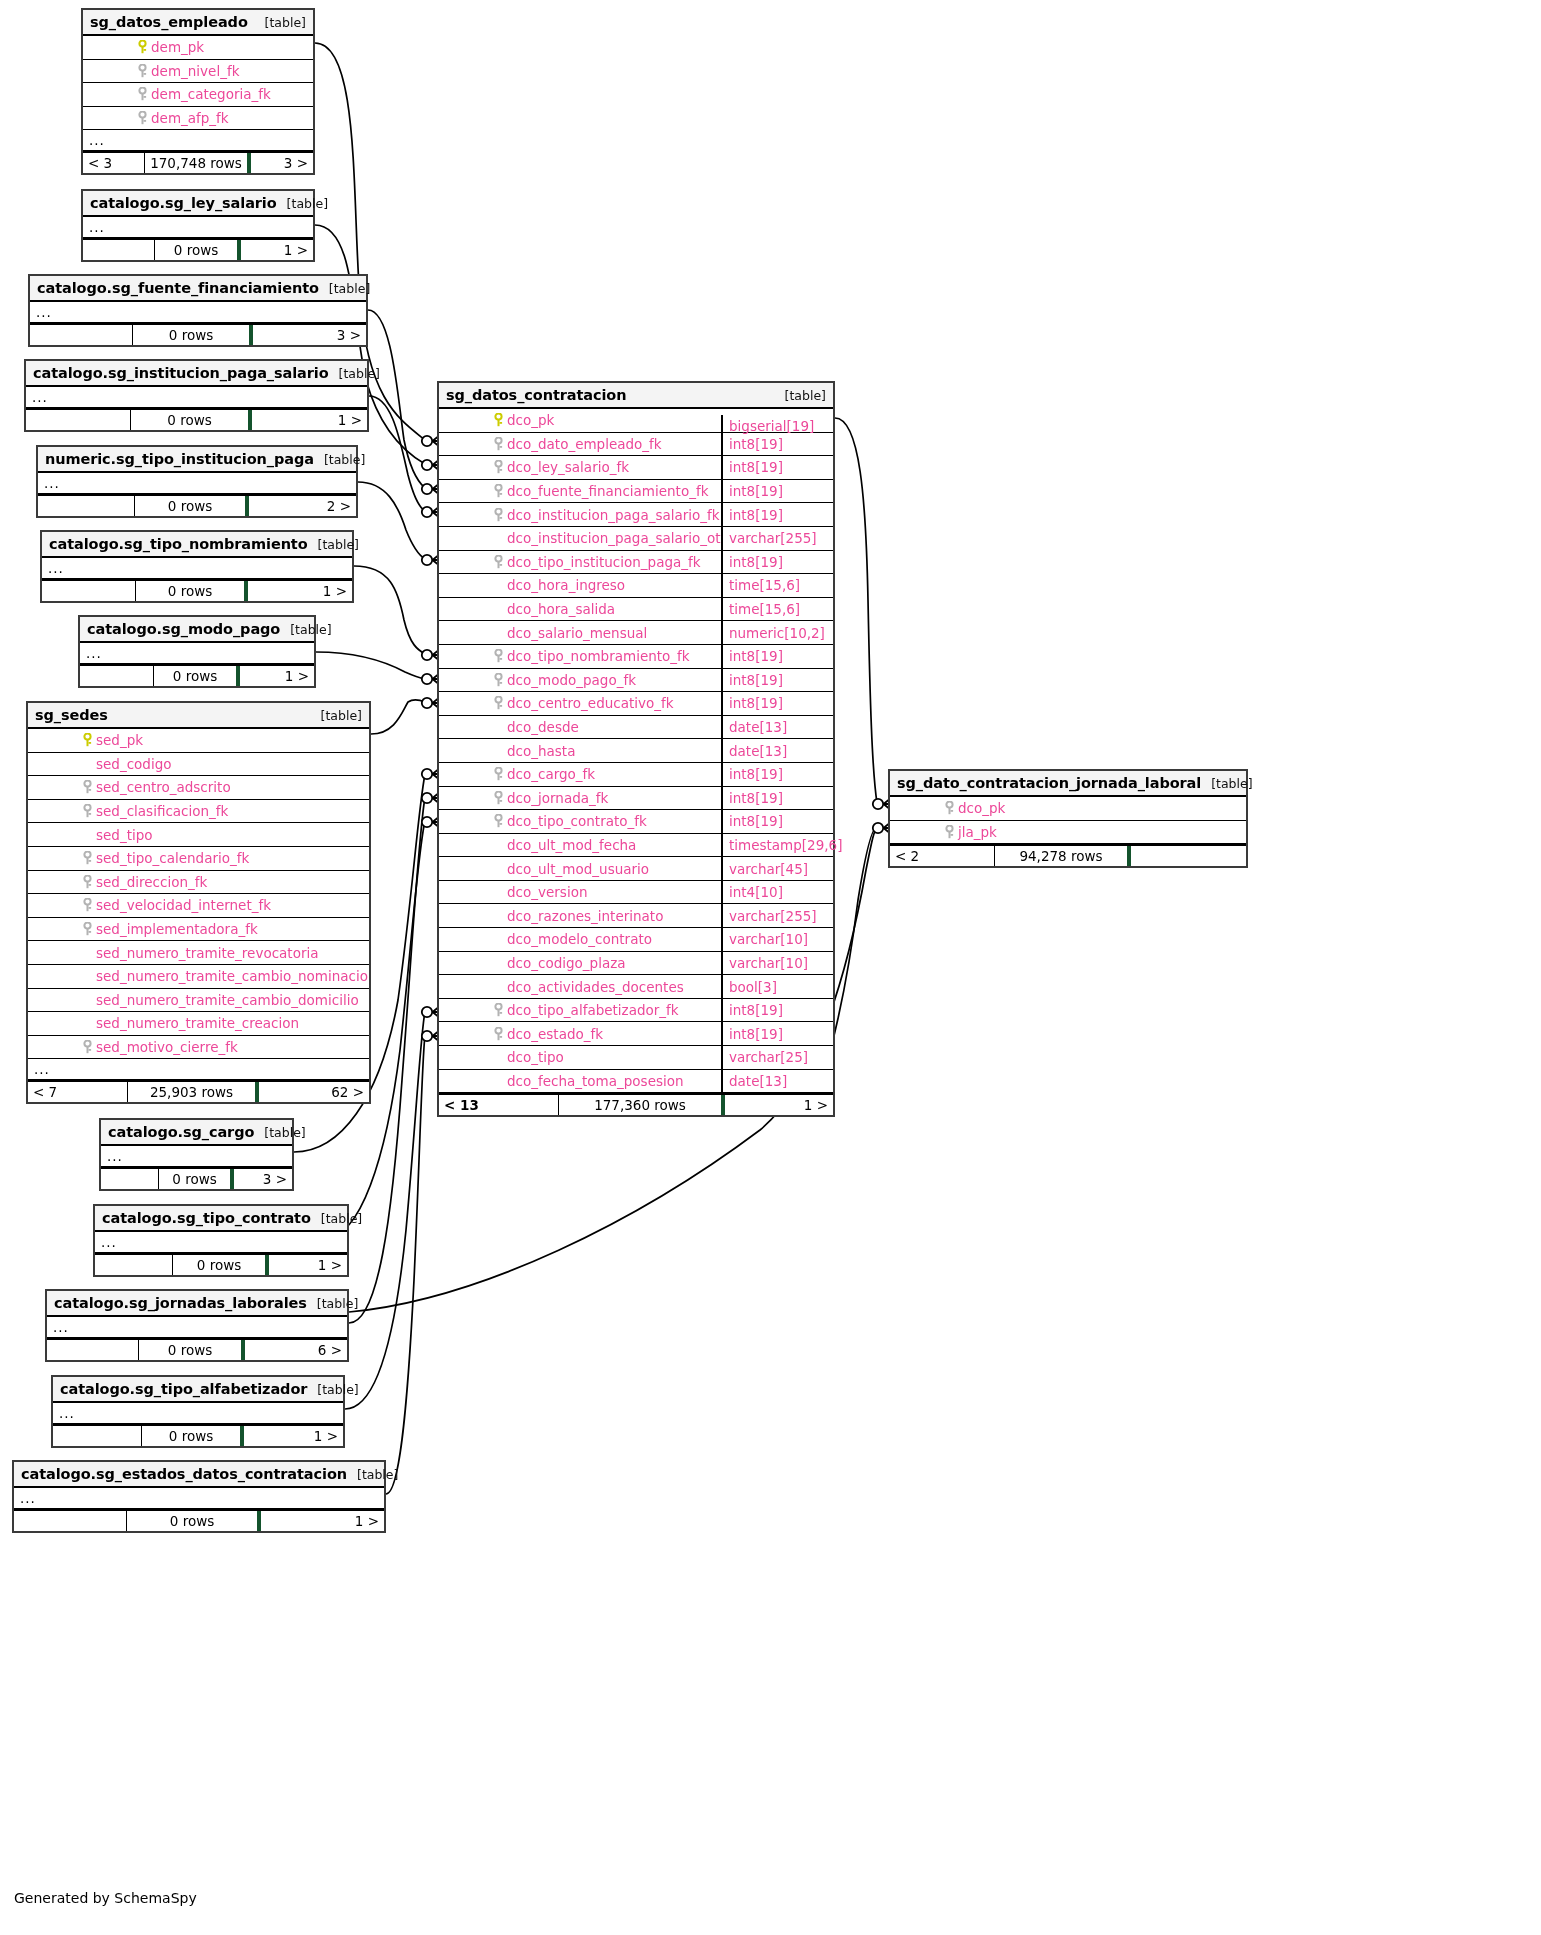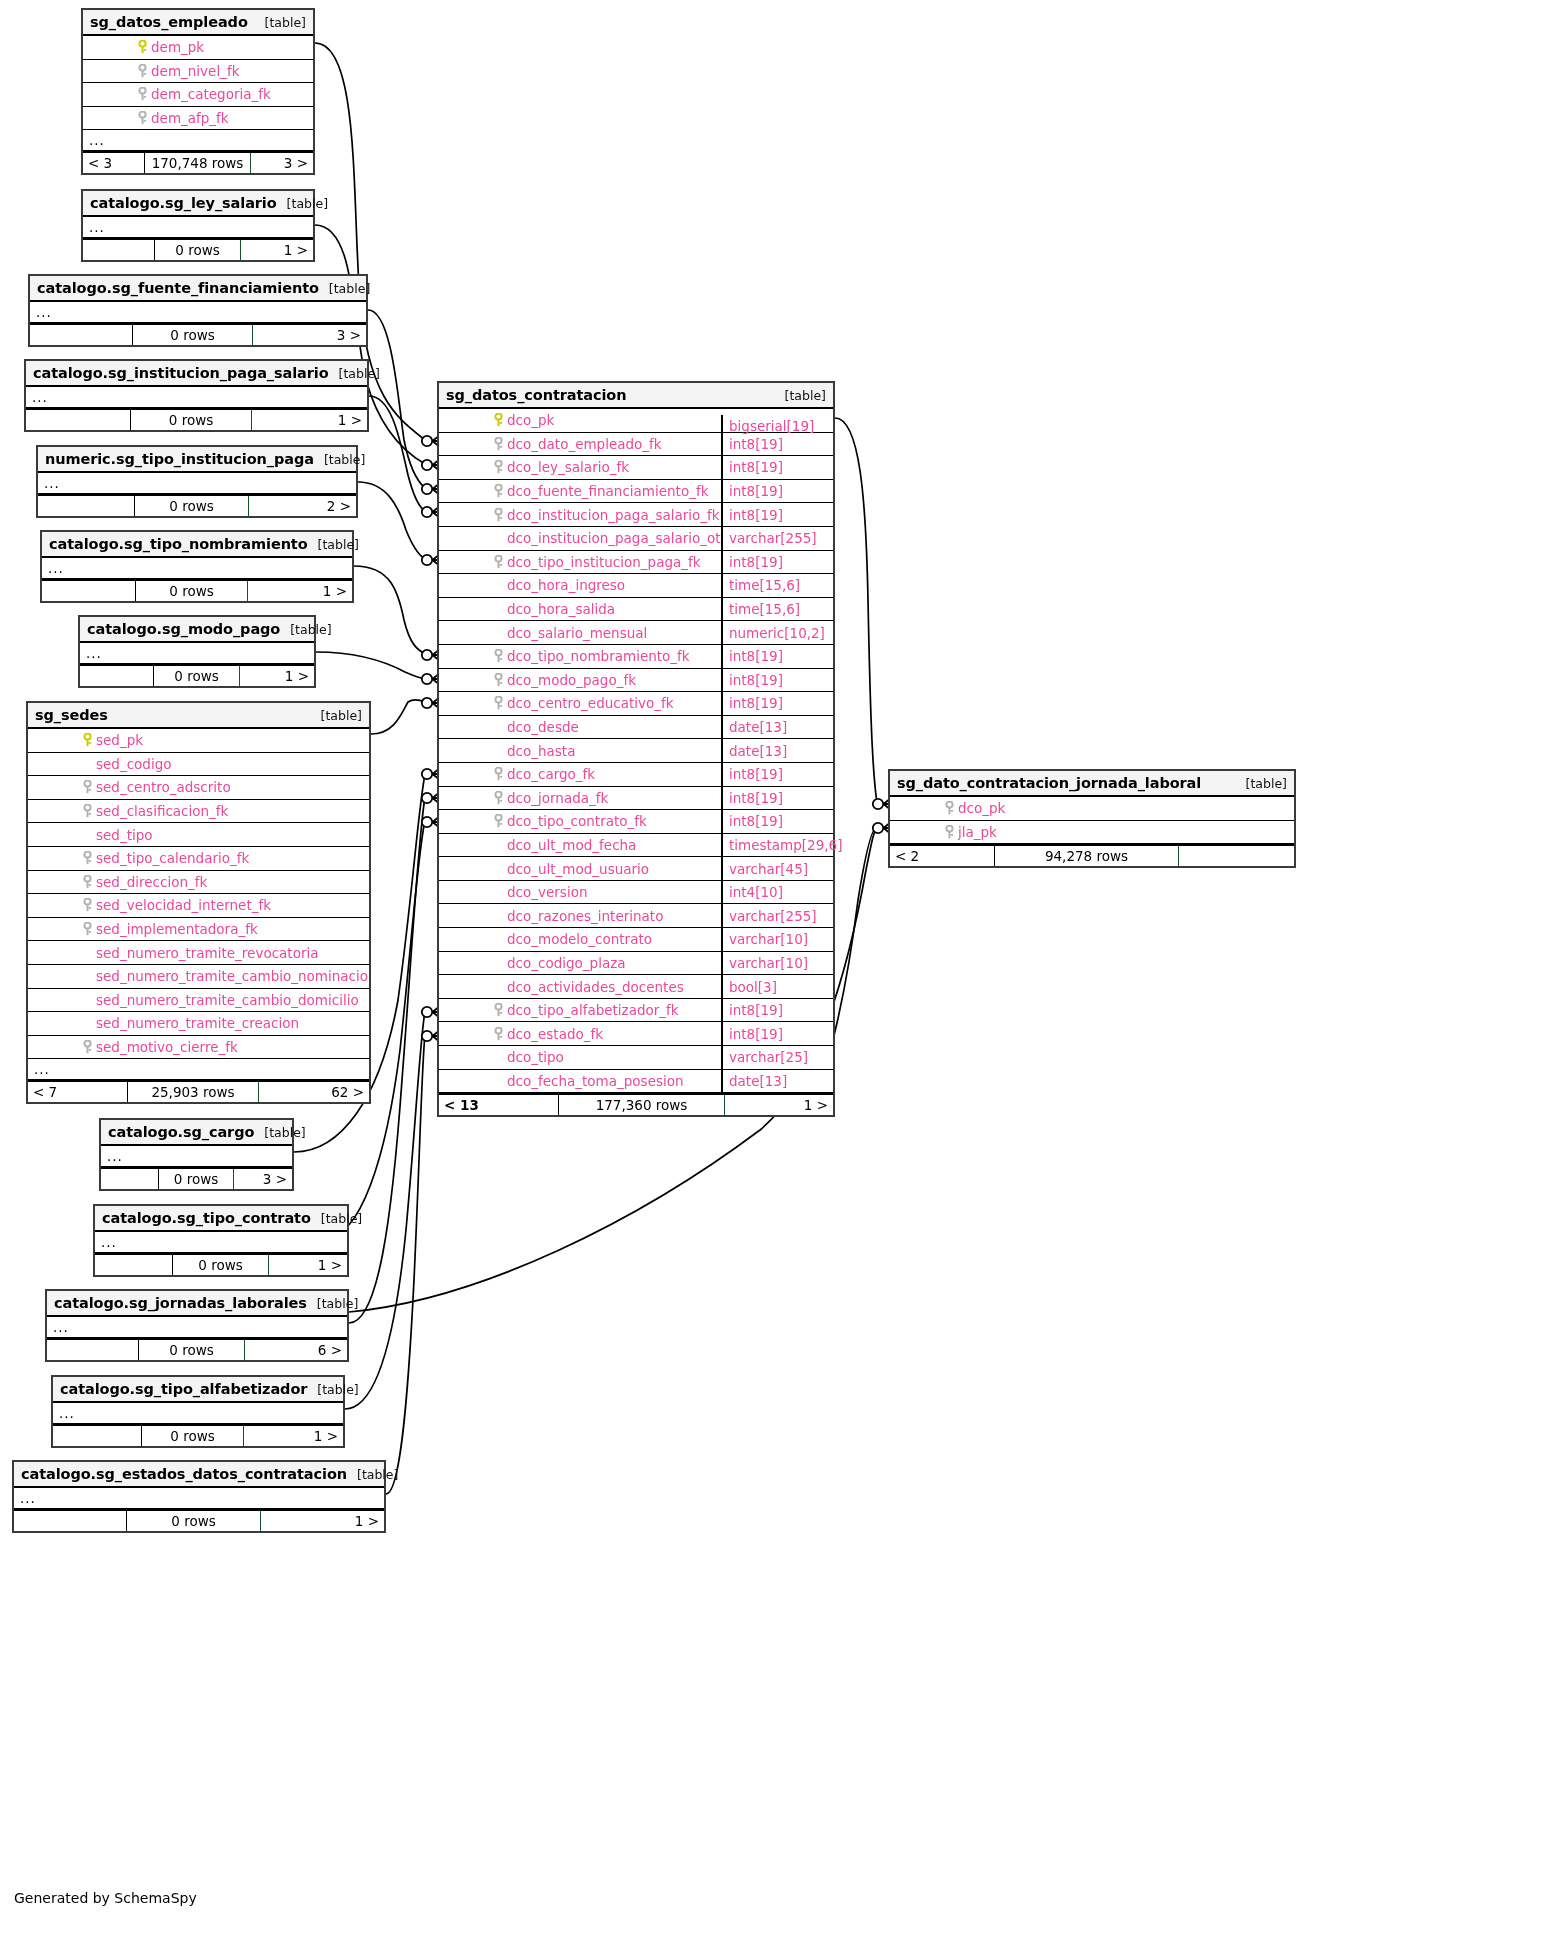--- a/index.html
+++ b/index.html
@@ -122,21 +122,21 @@
     align-items: center;
     padding-left: 5px;
     box-sizing: border-box;
     border-right: 1px solid #000;
   }
   .foot-c {
     flex: 1 1 auto;
     display: flex;
     align-items: center;
     justify-content: center;
-    border-right: 1px solid #14532d;
+    border-right: 4px solid #14532d;
     box-sizing: border-box;
   }
   .foot-r {
     flex: 0 0 auto;
     display: flex;
     align-items: center;
     justify-content: flex-end;
     padding-right: 5px;
     box-sizing: border-box;
   }
@@ -842,21 +842,21 @@
             <span>dco_fecha_toma_posesion</span>
           </div>
           <div class="col-type" style="flex-basis: 112px; width: 112px;">date[13]</div>
         </div>
         <div class="foot">
           <div class="foot-l" style="flex-basis: 120px; font-weight: bold;">&lt; 13</div>
           <div class="foot-c">177,360 rows</div>
           <div class="foot-r" style="flex-basis: 108px;">1 &gt;</div>
         </div>
       </div>
-      <div class="tbl" style="left: 888px; top: 769px; width: 408px;">
+      <div class="tbl" style="left: 888px; top: 769px; width: 360px;">
         <div class="tbl-head">
           <span class="tbl-title">sg_dato_contratacion_jornada_laboral</span>
           <span class="tbl-tag">[table]</span>
         </div>
         <div class="col">
           <div class="col-name">
             <span class="keyslot">
               <svg width="11" height="14" viewBox="0 0 11 14">
                 <circle cx="5.5" cy="3.6" r="3.1" fill="none" stroke="#b3b3b3" stroke-width="2"></circle>
                 <rect x="4.5" y="5.8" width="2" height="7.4" fill="#b3b3b3"></rect>

